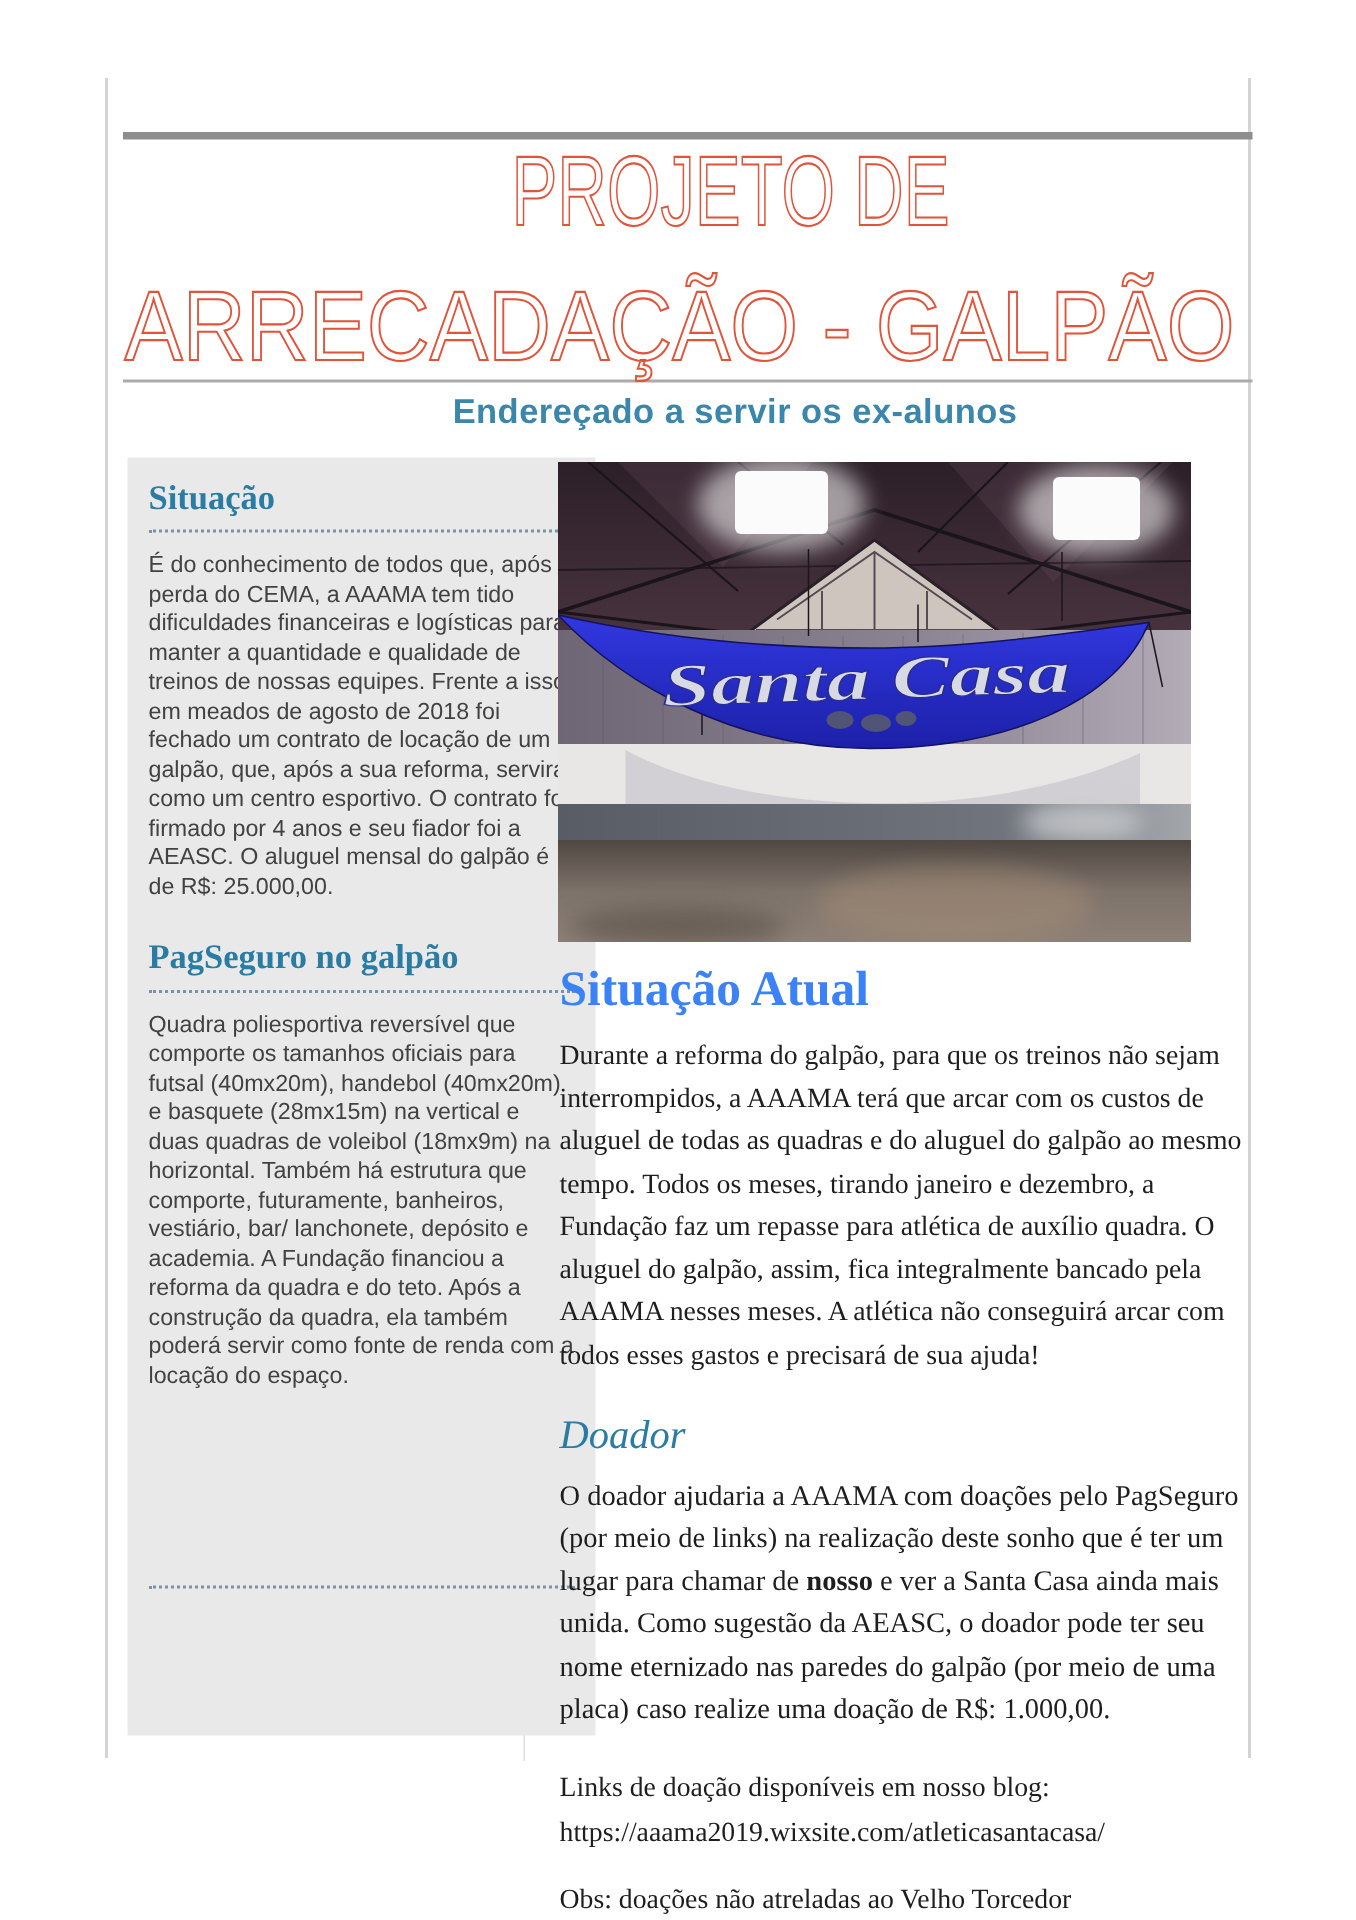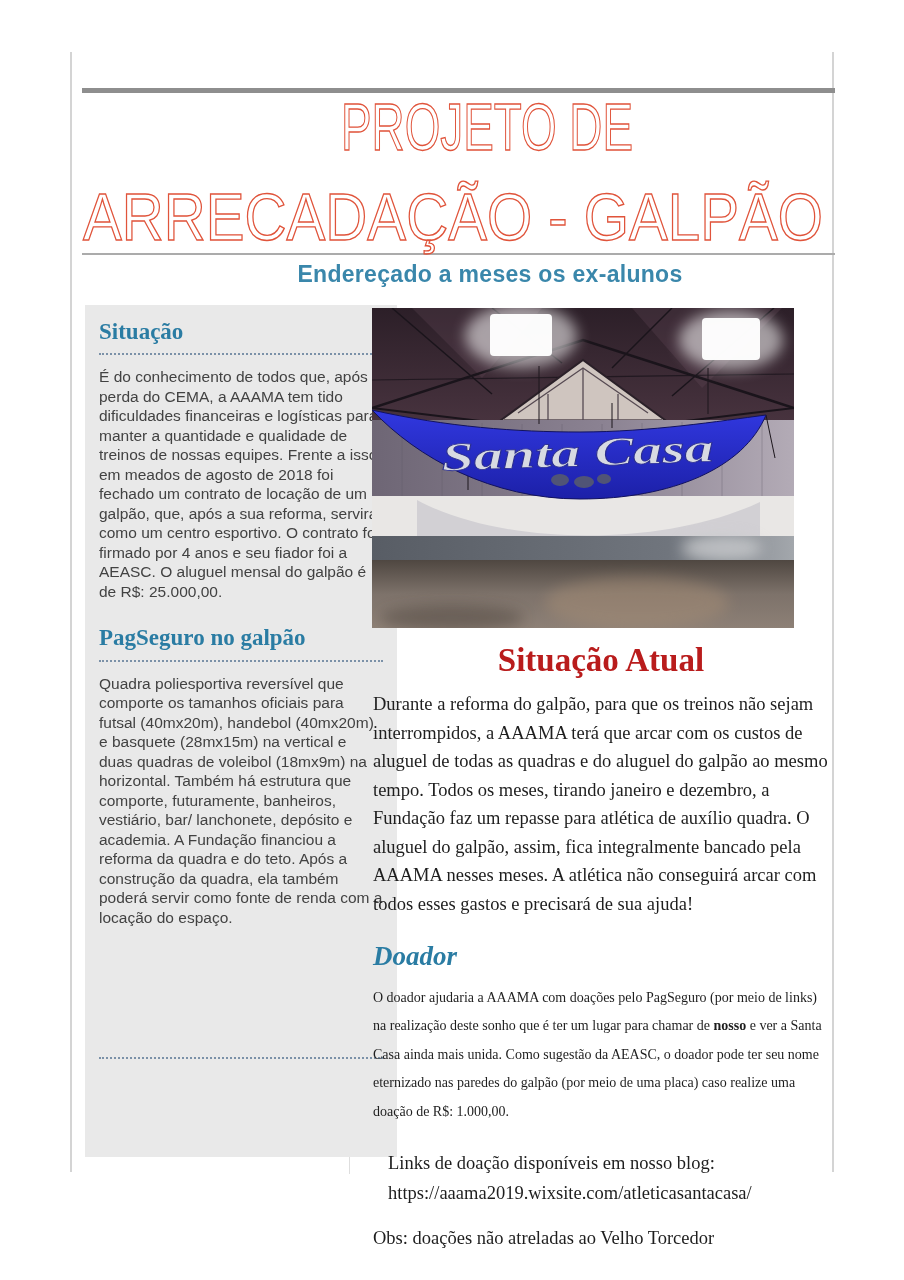--- a/index.html
+++ b/index.html
@@ -27,46 +27,46 @@
   .sb-h{font-family:"Liberation Serif",serif;font-weight:700;color:#2a7ca3;
         font-size:23px;margin:0;line-height:1.1;}
   .dots{border-top:2px dotted #7b91a8;height:0;margin:9px 0 12px;}
   .dots-bottom{position:absolute;left:14px;right:14px;top:752px;margin:0;}
   .sb-p{font-size:15.5px;line-height:19.5px;color:#424242;margin:12px 0 24px;}
 
   
   .photo{position:absolute;left:372px;top:308px;width:422px;height:320px;}
   .main-col{position:absolute;left:373px;top:642px;width:456px;
             font-family:"Liberation Serif",serif;color:#1e1e1e;}
-  .main-h{font-size:33px;font-weight:700;color:#b91c1c;margin:0 0 12px;line-height:1.1;text-align:center;}
+  .main-h{font-size:33px;font-weight:700;color:#3b82f6;margin:0 0 12px;line-height:1.1;}
   .intro{font-size:18.5px;line-height:28.5px;margin:0 0 24px;}
-  .doador{font-size:27px;font-style:italic;font-weight:700;color:#2a7ca3;margin:0 0 12px;line-height:1.1;}
-  .donor{font-size:14px;line-height:28.5px;margin:0 0 22px;font-family:Liberation Serif, serif;}
+  .doador{font-size:27px;font-style:italic;font-weight:400;color:#2a7ca3;margin:0 0 12px;line-height:1.1;}
+  .donor{font-size:19px;line-height:28.5px;margin:0 0 22px;font-family:Liberation Serif, serif;}
   .donor b{font-weight:700;}
-  .linksp{font-size:18.5px;line-height:30px;margin:0 15px 20px;}
+  .linksp{font-size:18.5px;line-height:30px;margin:0 0 20px;}
   .blog{color:#1e1e1e;cursor:pointer;}
   .obs{font-size:18.5px;margin:0;}
 </style>
 </head>
 <body>
 
 <div class="page">
 
   <div class="vline vline-left"></div>
   <div class="vline vline-right"></div>
   <div class="vline-mid"></div>
   <div class="topbar"></div>
   <div class="thinline"></div>
 
   <svg class="title-svg" width="760" height="170" viewBox="0 0 760 170">
     <text class="t-line" x="412" y="58" text-anchor="middle" textLength="292" lengthAdjust="spacingAndGlyphs">PROJETO DE</text>
     <text class="t-line" x="378" y="148" text-anchor="middle" textLength="740" lengthAdjust="spacingAndGlyphs">ARRECADAÇÃO - GALPÃO</text>
   </svg>
 
-  <div class="subtitle">Endereçado a meses os ex-alunos</div>
+  <div class="subtitle">Endereçado a servir os ex-alunos</div>
 
   <aside class="sidebar">
     <h3 class="sb-h">Situação</h3>
     <div class="dots"></div>
     <p class="sb-p">É do conhecimento de todos que, após a perda do CEMA, a AAAMA tem tido dificuldades financeiras e logísticas para manter a quantidade e qualidade de treinos de nossas equipes. Frente a isso, em meados de agosto de 2018 foi fechado um contrato de locação de um galpão, que, após a sua reforma, servirá como um centro esportivo. O contrato foi firmado por 4 anos e seu fiador foi a AEASC. O aluguel mensal do galpão é de R$: 25.000,00.</p>
 
     <h3 class="sb-h">PagSeguro no galpão</h3>
     <div class="dots"></div>
     <p class="sb-p">Quadra poliesportiva reversível que comporte os tamanhos oficiais para futsal (40mx20m), handebol (40mx20m) e basquete (28mx15m) na vertical e duas quadras de voleibol (18mx9m) na horizontal. Também há estrutura que comporte, futuramente, banheiros, vestiário, bar/ lanchonete, depósito e academia. A Fundação financiou a reforma da quadra e do teto. Após a construção da quadra, ela também poderá servir como fonte de renda com a locação do espaço.</p>
 

